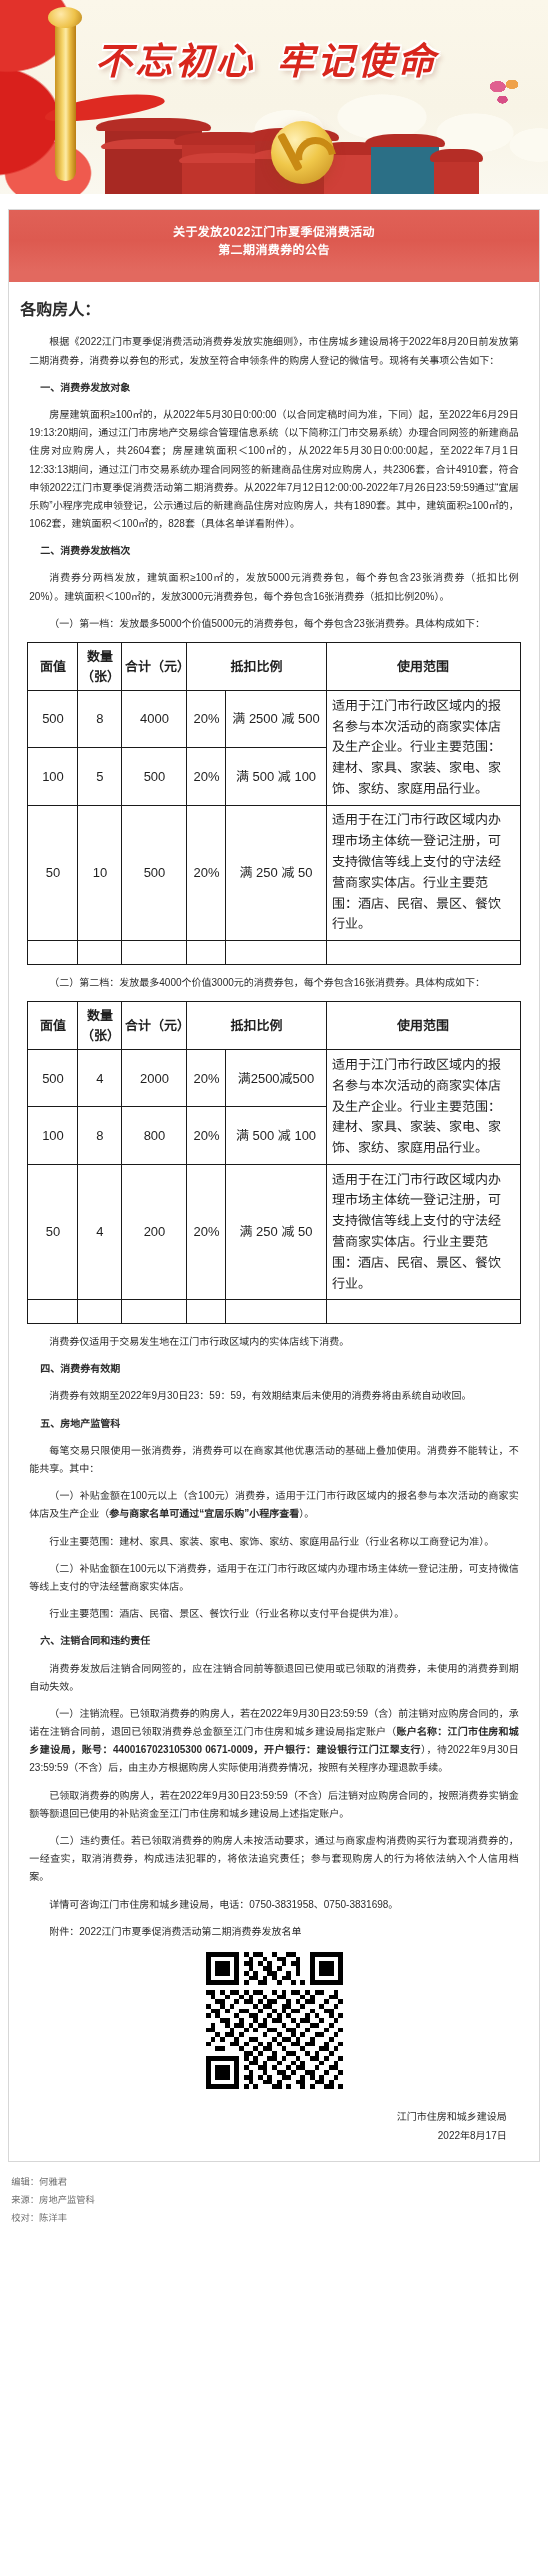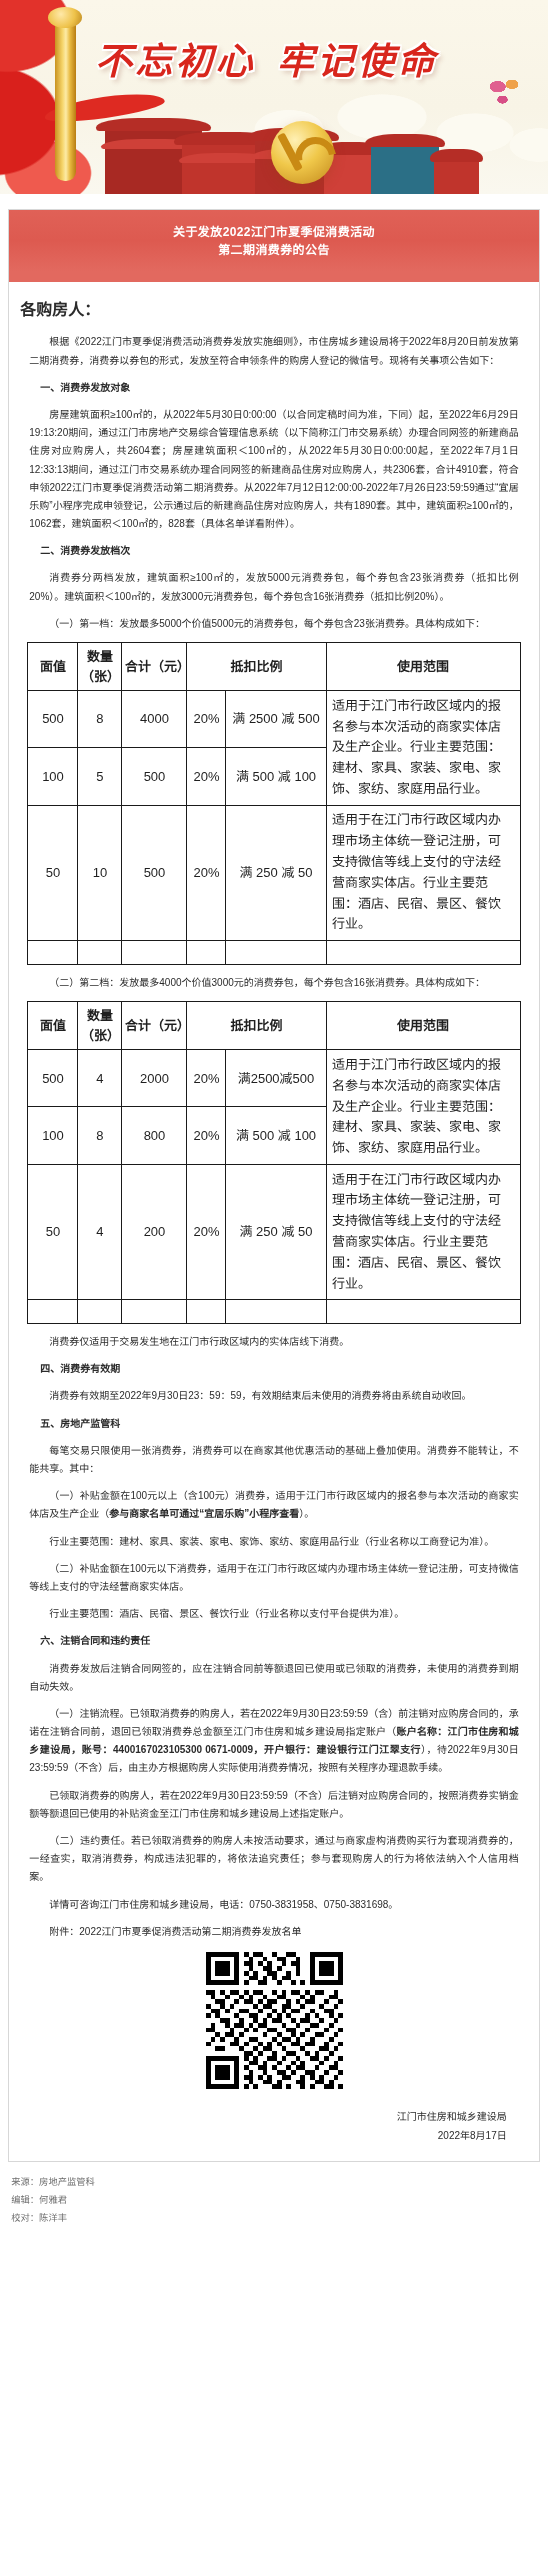--- a/index.html
+++ b/index.html
@@ -669,19 +669,19 @@
 
       <div class="sign">
         <div>江门市住房和城乡建设局</div>
         <div>2022年8月17日</div>
       </div>
 
     </div>
   </div>
 
   <div class="footer-meta">
+    <div><span>编辑：</span><span>何雅君</span></div>
     <div><span>来源：</span><span>房地产监管科</span></div>
-    <div><span>编辑：</span><span>何雅君</span></div>
     <div><span>校对：</span><span>陈洋丰</span></div>
   </div>
 
 </div>
 
 
 </body></html>

